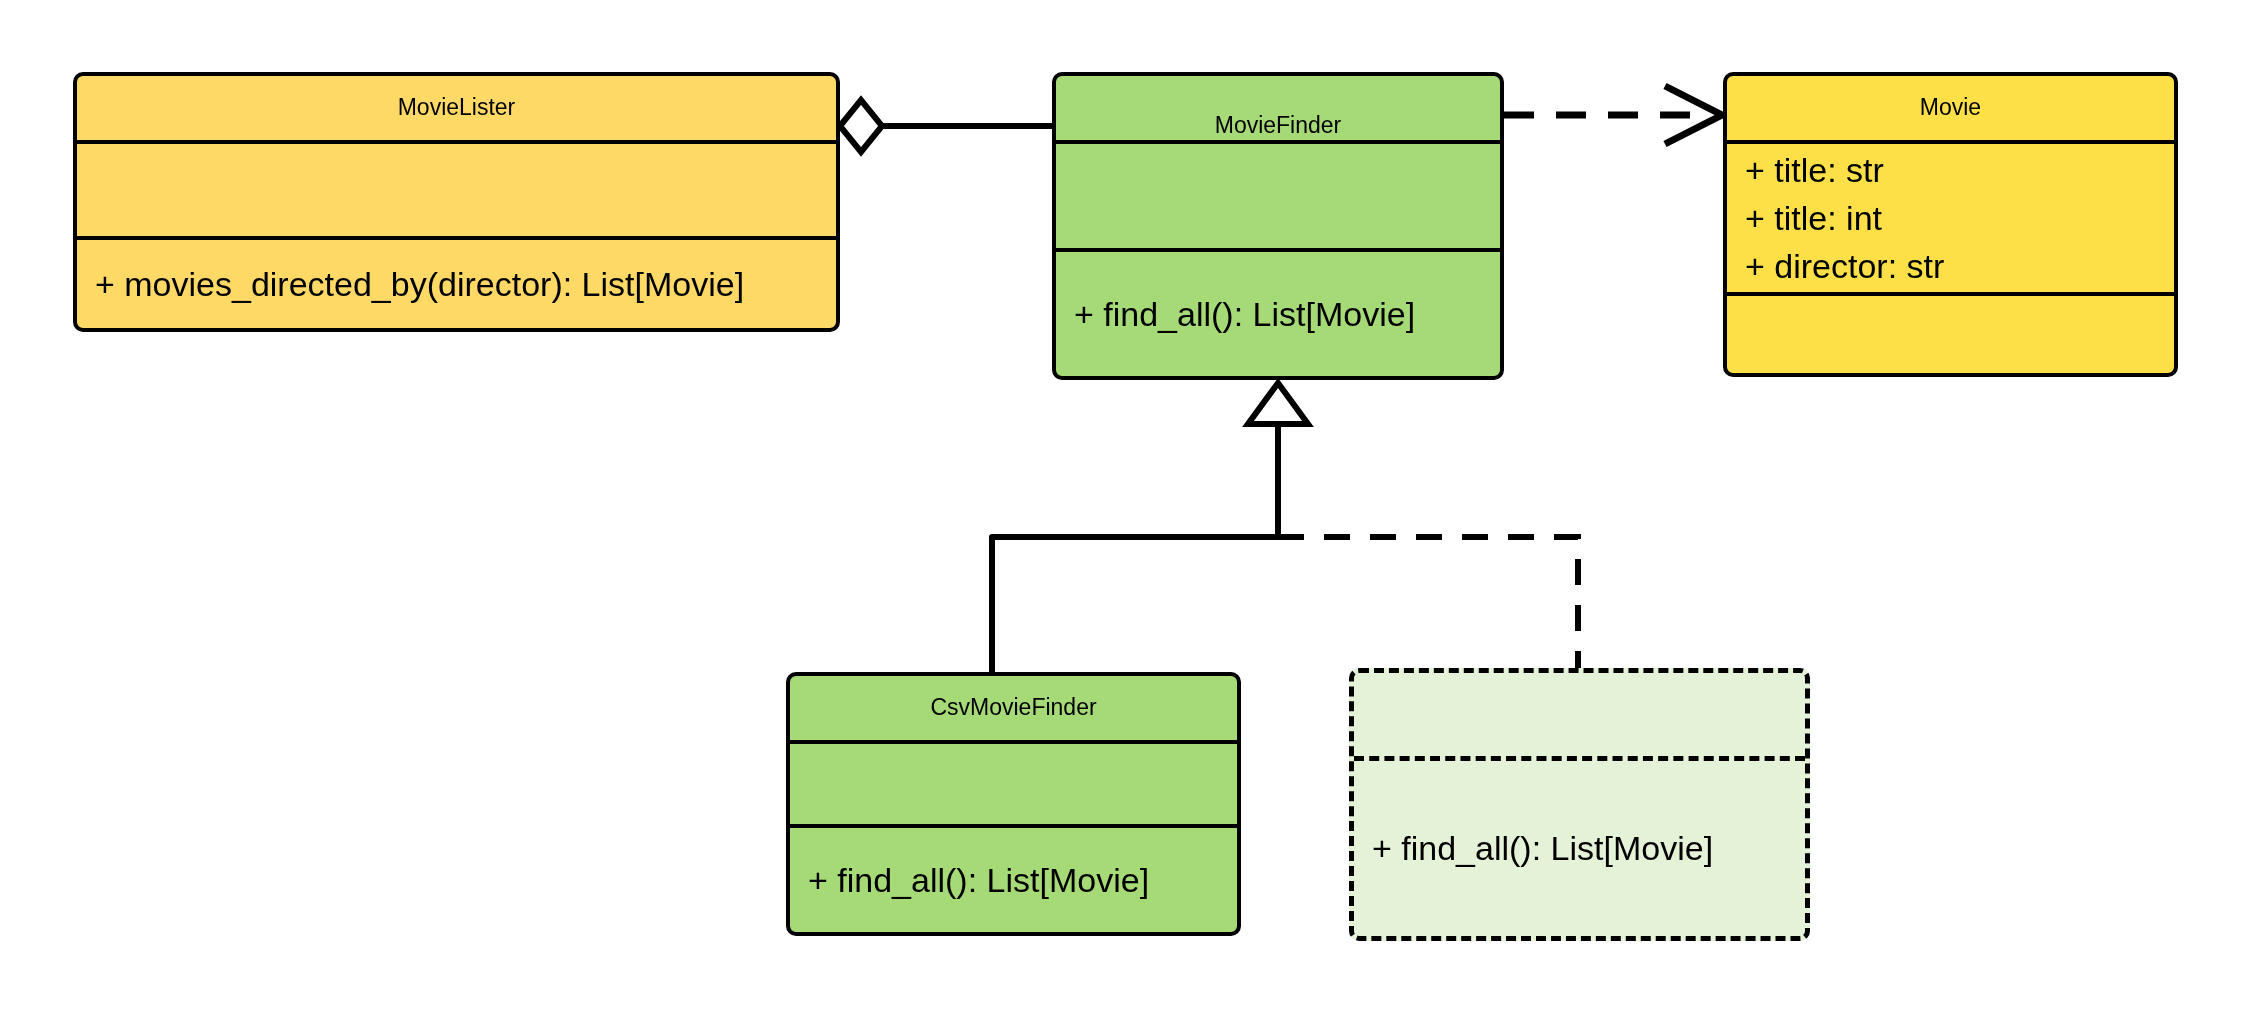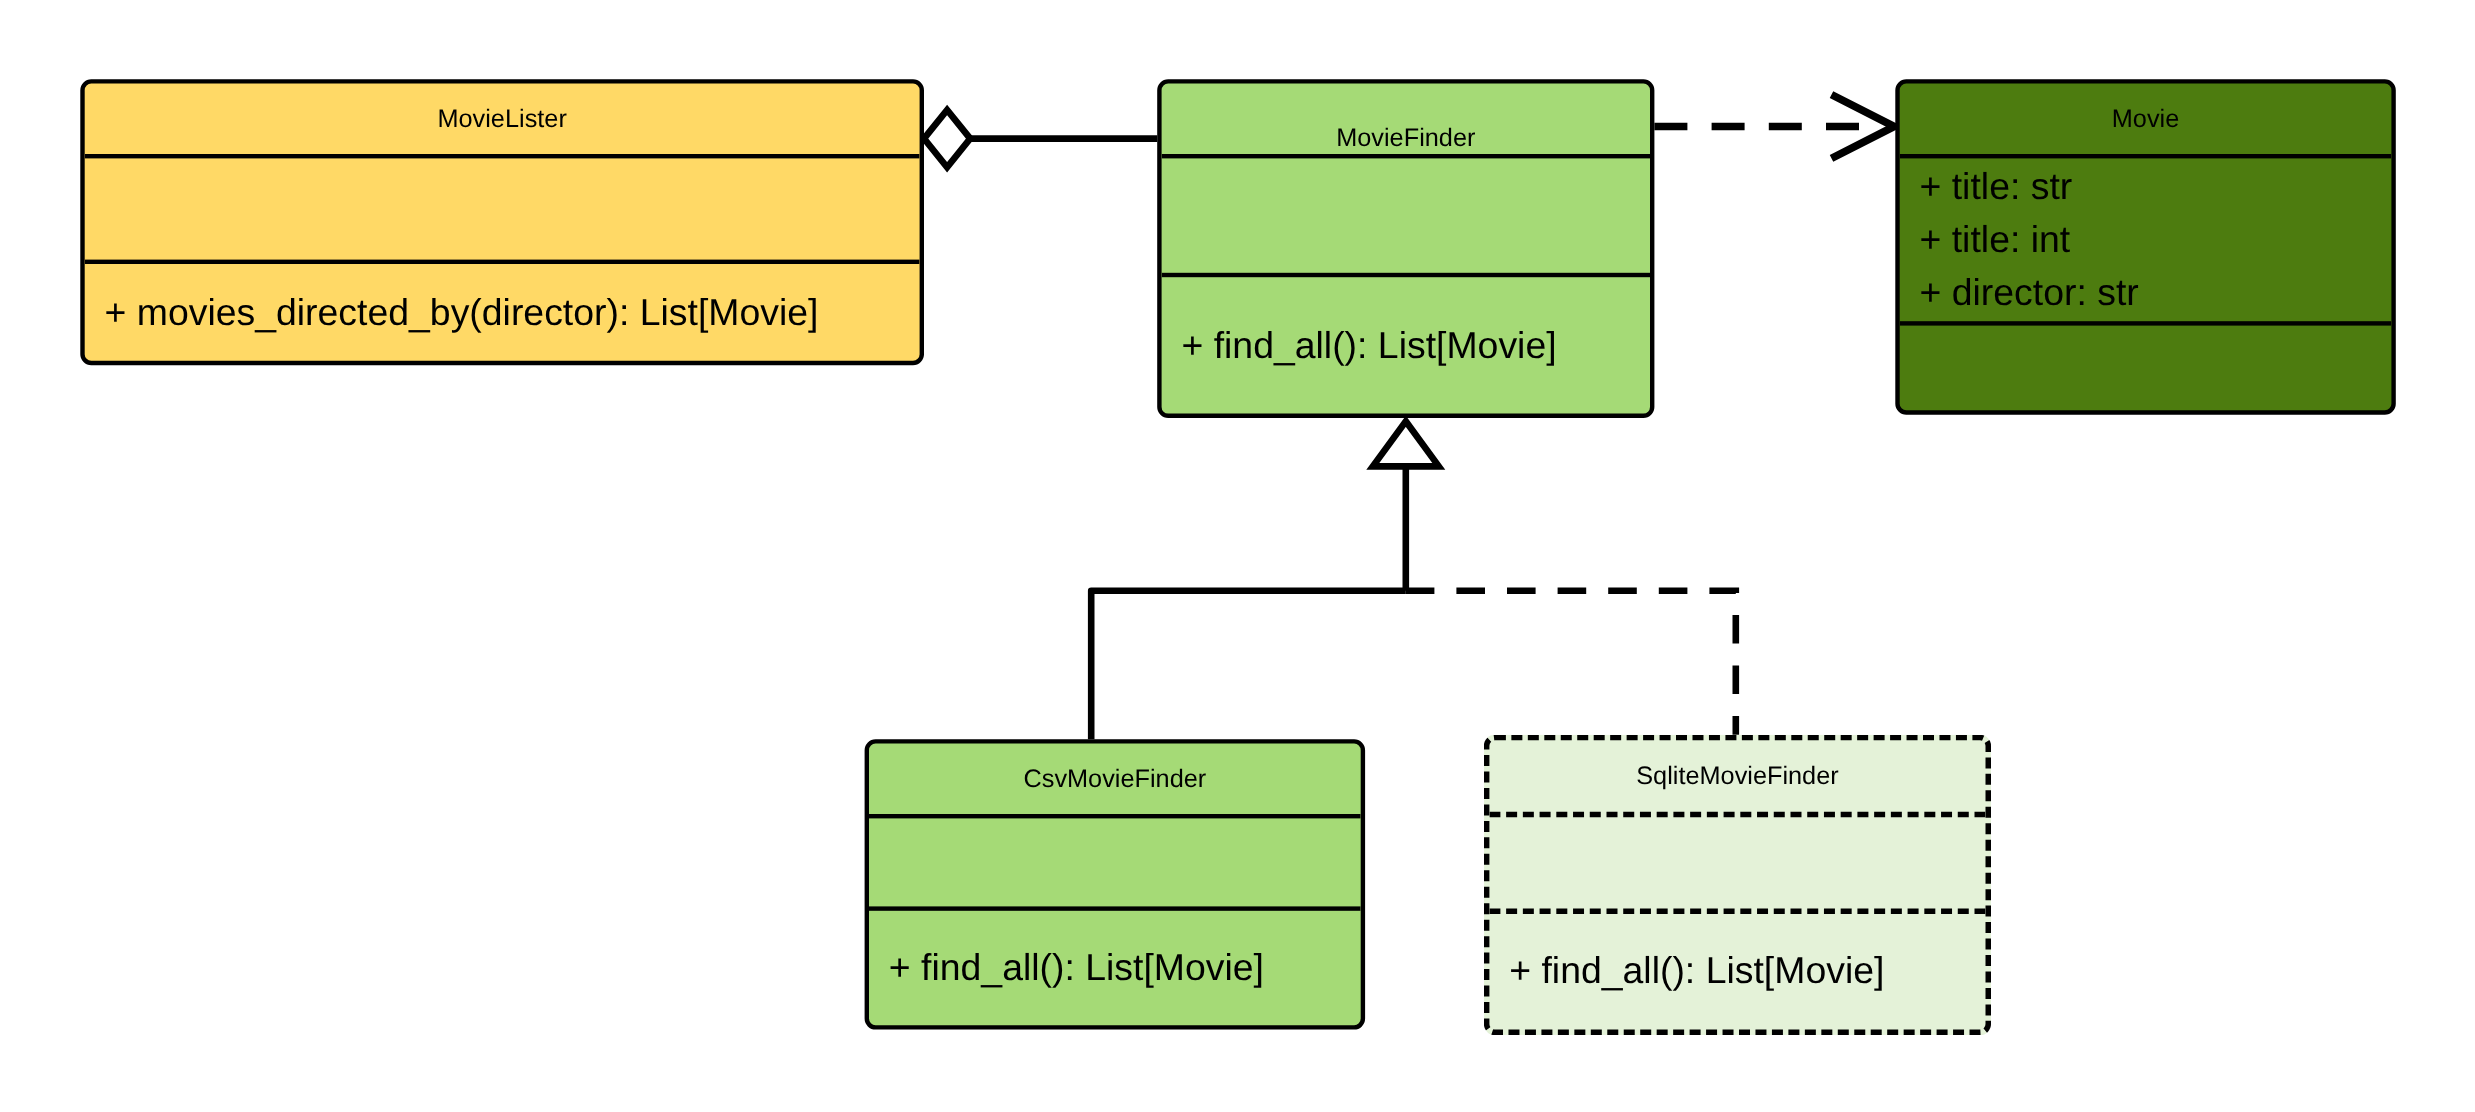--- a/index.html
+++ b/index.html
@@ -125,21 +125,21 @@
   <div class="uml-class" id="box-movie-finder" style="left:1052px; top:72px; width:452px; height:308px; background:#A5DA76;">
     <div class="compartment name-compartment" style="height:68px;justify-content:flex-end;">
       <span class="class-name">MovieFinder</span>
     </div>
     <div class="compartment attr-compartment empty-compartment" style="height:108px;"></div>
     <div class="compartment method-compartment" style="flex:1;">
       <div class="member">+ find_all(): List[Movie]</div>
     </div>
   </div>
 
-  <div class="uml-class" id="box-movie" style="left:1723px; top:72px; width:455px; height:305px; background:#4d7c0f;">
+  <div class="uml-class" id="box-movie" style="left:1723px; top:72px; width:455px; height:305px; background:#fde047;">
     <div class="compartment name-compartment" style="height:68px;">
       <span class="class-name">Movie</span>
     </div>
     <div class="compartment attr-compartment" style="height:152px;">
       <div class="member">+ title: str</div>
       <div class="member">+ title: int</div>
       <div class="member">+ director: str</div>
     </div>
     <div class="compartment method-compartment empty-compartment" style="flex:1;"></div>
   </div>
@@ -148,22 +148,19 @@
     <div class="compartment name-compartment" style="height:68px;">
       <span class="class-name">CsvMovieFinder</span>
     </div>
     <div class="compartment attr-compartment empty-compartment" style="height:84px;"></div>
     <div class="compartment method-compartment" style="flex:1;">
       <div class="member">+ find_all(): List[Movie]</div>
     </div>
   </div>
 
   <div class="uml-class planned" id="box-sqlite-movie-finder" style="left:1349px; top:668px; width:461px; height:273px; background:#E4F2D8;">
-    <div class="compartment name-compartment" style="height:70px;">
-      <span class="class-name">SqliteMovieFinder</span>
-    </div>
     <div class="compartment attr-compartment empty-compartment" style="height:88px;"></div>
     <div class="compartment method-compartment" style="flex:1;">
       <div class="member">+ find_all(): List[Movie]</div>
     </div>
   </div>
 
 </div>
 
 </body></html>

